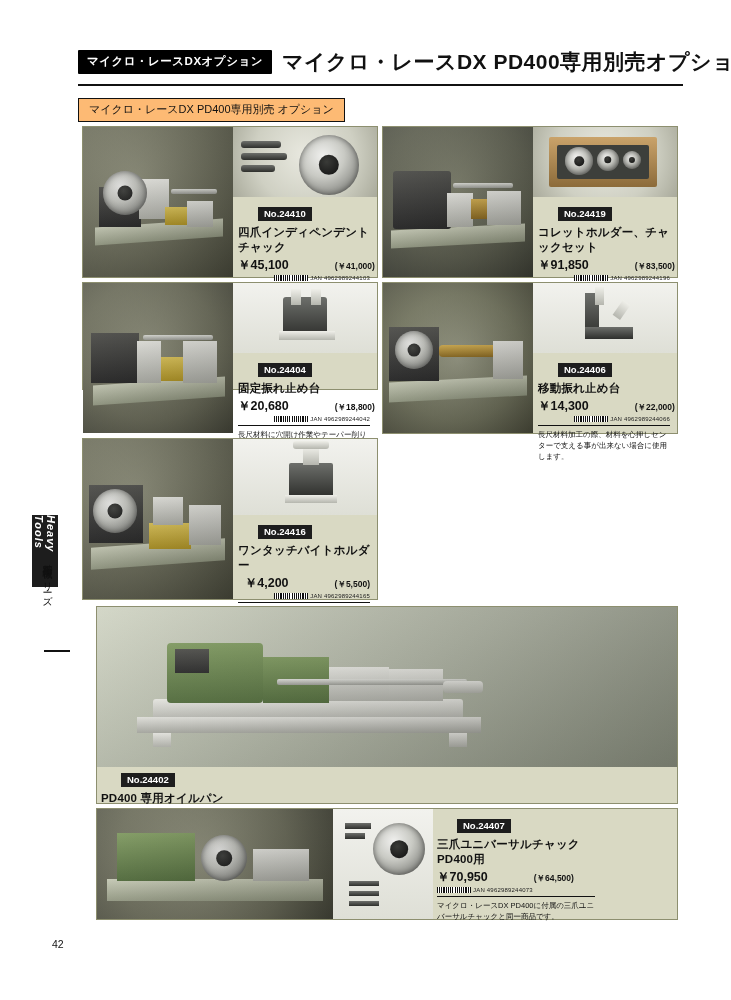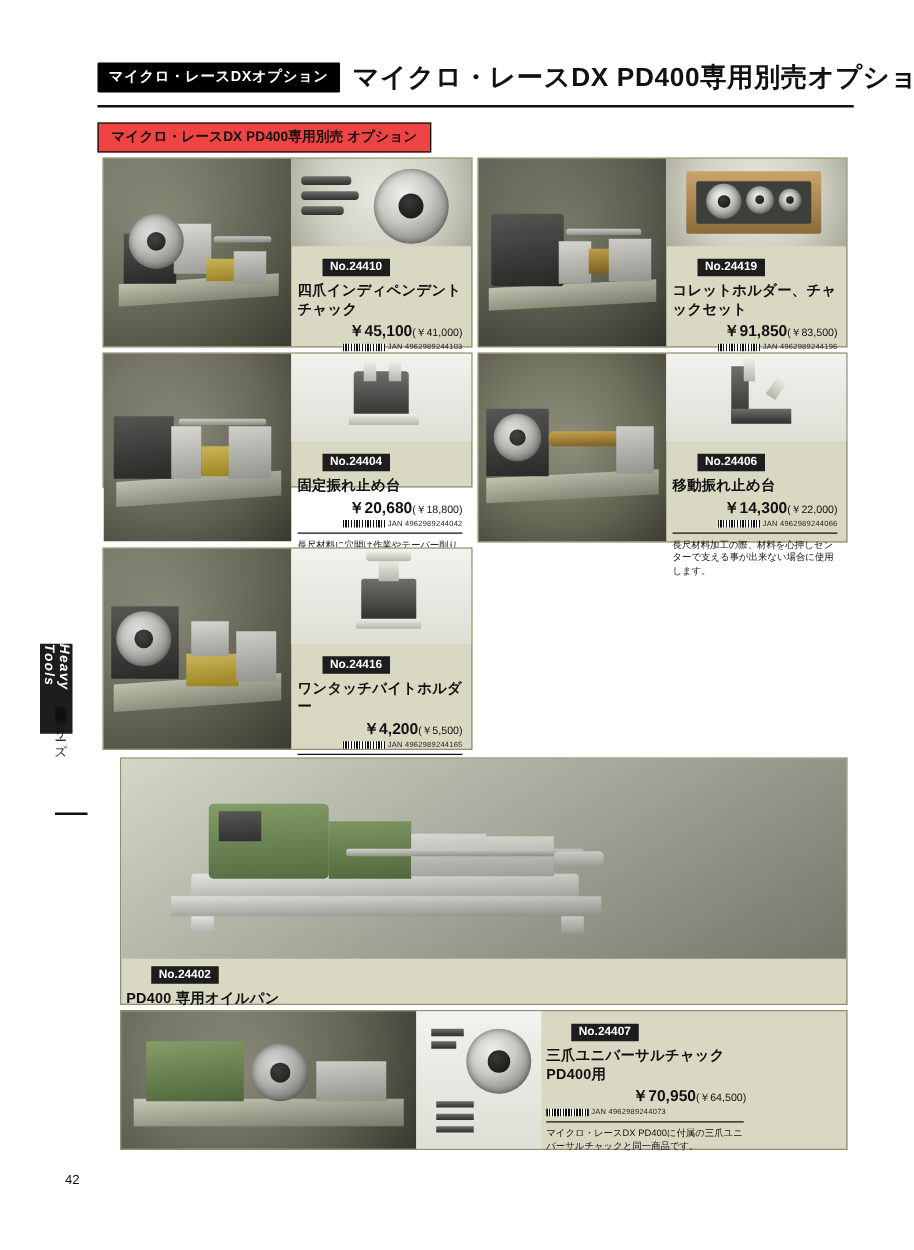--- a/index.html
+++ b/index.html
@@ -18,22 +18,22 @@
     padding:4px 9px 5px 9px;letter-spacing:.5px;white-space:nowrap;border-radius:1px;
   }
   .hdr-title{
     margin-left:10px;font-size:21px;font-weight:bold;color:#111;letter-spacing:.5px;white-space:nowrap;
   }
   .hdr-rule{position:absolute;left:78px;top:84px;width:605px;height:2px;background:#111;}
 
   
   .sect{position:absolute;left:78px;top:98px;}
   .sect-label{
-    display:inline-block;border:1px solid #111;background:#ef4444;color:#111;
-    font-size:11px;font-weight:bold;padding:3px 10px 4px 10px;
+    display:inline-block;border:1px solid #111;background:#fdba74;color:#111;
+    font-size:11px;font-weight:normal;padding:3px 10px 4px 10px;
   }
 
   
   .vtab{
     position:absolute;left:32px;top:515px;width:26px;height:72px;background:#1d1d1d;
     color:#fff;display:flex;align-items:center;justify-content:center;
   }
   .vtab span{
     writing-mode:vertical-rl;font-size:11px;font-weight:bold;letter-spacing:1px;
     font-style:italic;
@@ -49,21 +49,21 @@
   .photo{position:absolute;overflow:hidden;background:#6d6d5a;}
 
   
   .info{position:absolute;box-sizing:border-box;}
   .pn{
     display:inline-block;background:#1d1d1d;color:#fff;font-size:9.5px;font-weight:bold;
     padding:2px 6px 2.5px 6px;line-height:1;margin-left:20px;
   }
   .pname{font-size:11.5px;font-weight:bold;color:#111;margin-top:4px;letter-spacing:.2px;}
   .price{font-size:12.5px;font-weight:bold;color:#111;text-align:right;margin-top:2px;}
-  .price .net{font-size:8.5px;font-weight:normal;}
+  .price .net{font-size:8.5px;font-weight:bold;margin-left:46px;}
   .jan{font-size:6px;color:#222;text-align:right;letter-spacing:.2px;margin-top:1px;}
   .jan .bar{
     display:inline-block;height:6px;width:34px;vertical-align:middle;margin-right:2px;
     background:repeating-linear-gradient(90deg,#111 0 1px,#fff 1px 2px,#111 2px 3.2px,#fff 3.2px 4.4px);
   }
   .desc{font-size:7.5px;color:#111;line-height:1.45;margin-top:4px;}
   .hr-thin{height:1px;background:#111;margin:3px 0 3px 0;}
 
   
   .note{position:absolute;font-size:8px;color:#111;}
@@ -291,21 +291,21 @@
       <div class="shape darkmetal" style="left:12px;top:14px;width:26px;height:6px;"></div>
       <div class="shape darkmetal" style="left:12px;top:24px;width:20px;height:6px;"></div>
       <div class="shape chuck" style="left:40px;top:14px;width:52px;height:52px;"></div>
       <div class="shape darkmetal" style="left:16px;top:72px;width:30px;height:5px;"></div>
       <div class="shape darkmetal" style="left:16px;top:82px;width:30px;height:5px;"></div>
       <div class="shape darkmetal" style="left:16px;top:92px;width:30px;height:5px;"></div>
     </div>
     <div class="info" style="left:340px;top:6px;width:160px;">
       <span class="pn">No.24407</span>
       <div class="pname">三爪ユニバーサルチャックPD400用</div>
-      <div class="price" style="text-align:right;"><span>￥70,950</span><span class="net">(￥64,500)</span></div>
+      <div class="price" style="text-align:left;"><span>￥70,950</span><span class="net">(￥64,500)</span></div>
       <div class="jan" style="text-align:left;"><span class="bar"></span><span>JAN 4962989244073</span></div>
       <div class="hr-thin" style="width:158px;"></div>
       <div class="desc">マイクロ・レースDX PD400に付属の三爪ユニバーサルチャックと同一商品です。</div>
     </div>
   </div>
 
   <div class="pageno">42</div>
 
 </div>
 

